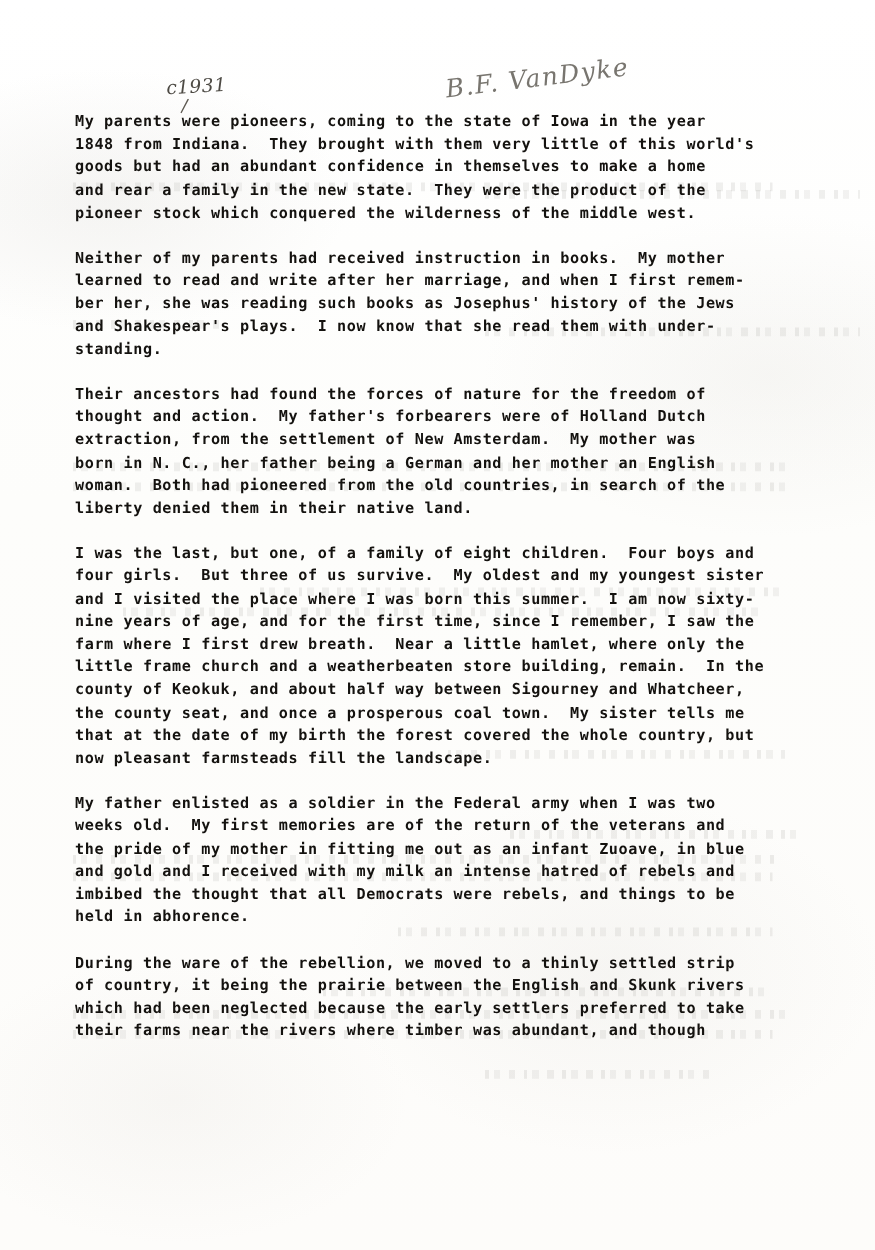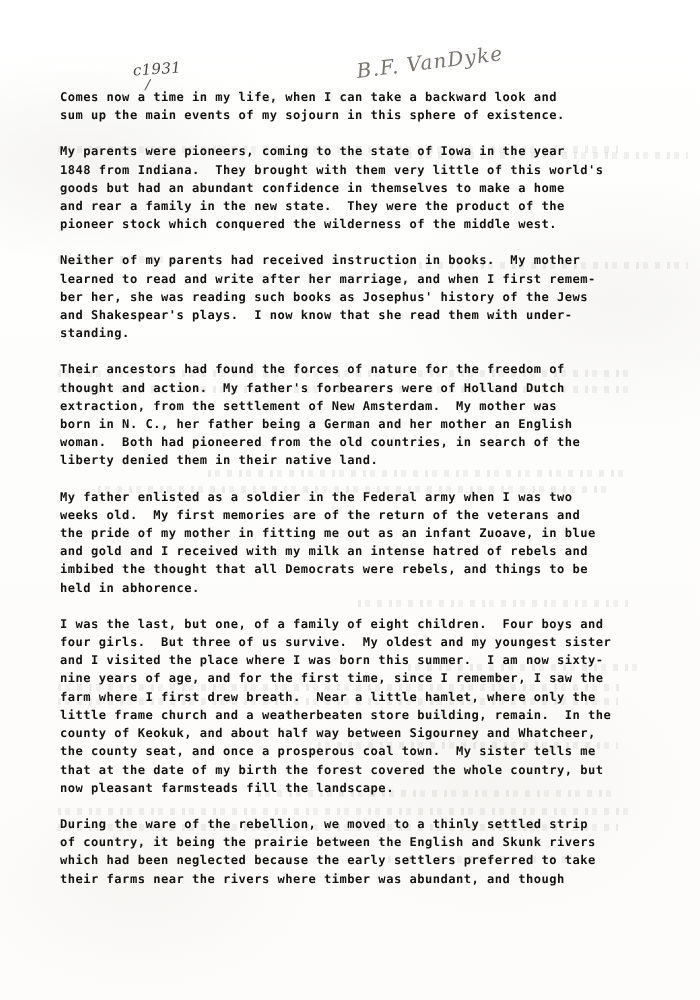--- a/index.html
+++ b/index.html
@@ -151,53 +151,51 @@
   </div>
 
   <div class="handwritten hw-date">c1931</div>
   <svg class="hw-caret" viewBox="0 0 10 12">
     <path d="M7.5 0.5 L2 11" stroke="#5e5a52" stroke-width="1.1" fill="none" stroke-linecap="round"></path>
   </svg>
 
   <div class="handwritten hw-signature">B.F. VanDyke</div>
 
   <div class="typescript">
-    <p class="para">Comes now a time in my life, when I can take a backward look and
-sum up the main events of my sojourn in this sphere of existence.</p>
     <p class="para">My parents were pioneers, coming to the state of Iowa in the year
 1848 from Indiana.  They brought with them very little of this world's
 goods but had an abundant confidence in themselves to make a home
 and rear a family in the new state.  They were the product of the
 pioneer stock which conquered the wilderness of the middle west.</p>
     <p class="para">Neither of my parents had received instruction in books.  My mother
 learned to read and write after her marriage, and when I first remem-
 ber her, she was reading such books as Josephus' history of the Jews
 and Shakespear's plays.  I now know that she read them with under-
 standing.</p>
     <p class="para">Their ancestors had found the forces of nature for the freedom of
 thought and action.  My father's forbearers were of Holland Dutch
 extraction, from the settlement of New Amsterdam.  My mother was
 born in N. C., her father being a German and her mother an English
 woman.  Both had pioneered from the old countries, in search of the
 liberty denied them in their native land.</p>
-    <p class="para">My father enlisted as a soldier in the Federal army when I was two
-weeks old.  My first memories are of the return of the veterans and
-the pride of my mother in fitting me out as an infant Zuoave, in blue
-and gold and I received with my milk an intense hatred of rebels and
-imbibed the thought that all Democrats were rebels, and things to be
-held in abhorence.</p>
     <p class="para">I was the last, but one, of a family of eight children.  Four boys and
 four girls.  But three of us survive.  My oldest and my youngest sister
 and I visited the place where I was born this summer.  I am now sixty-
 nine years of age, and for the first time, since I remember, I saw the
 farm where I first drew breath.  Near a little hamlet, where only the
 little frame church and a weatherbeaten store building, remain.  In the
 county of Keokuk, and about half way between Sigourney and Whatcheer,
 the county seat, and once a prosperous coal town.  My sister tells me
 that at the date of my birth the forest covered the whole country, but
 now pleasant farmsteads fill the landscape.</p>
+    <p class="para">My father enlisted as a soldier in the Federal army when I was two
+weeks old.  My first memories are of the return of the veterans and
+the pride of my mother in fitting me out as an infant Zuoave, in blue
+and gold and I received with my milk an intense hatred of rebels and
+imbibed the thought that all Democrats were rebels, and things to be
+held in abhorence.</p>
     <p class="para">During the ware of the rebellion, we moved to a thinly settled strip
 of country, it being the prairie between the English and Skunk rivers
 which had been neglected because the early settlers preferred to take
 their farms near the rivers where timber was abundant, and though</p>
   </div>
 
 </div>
 
 </body></html>

